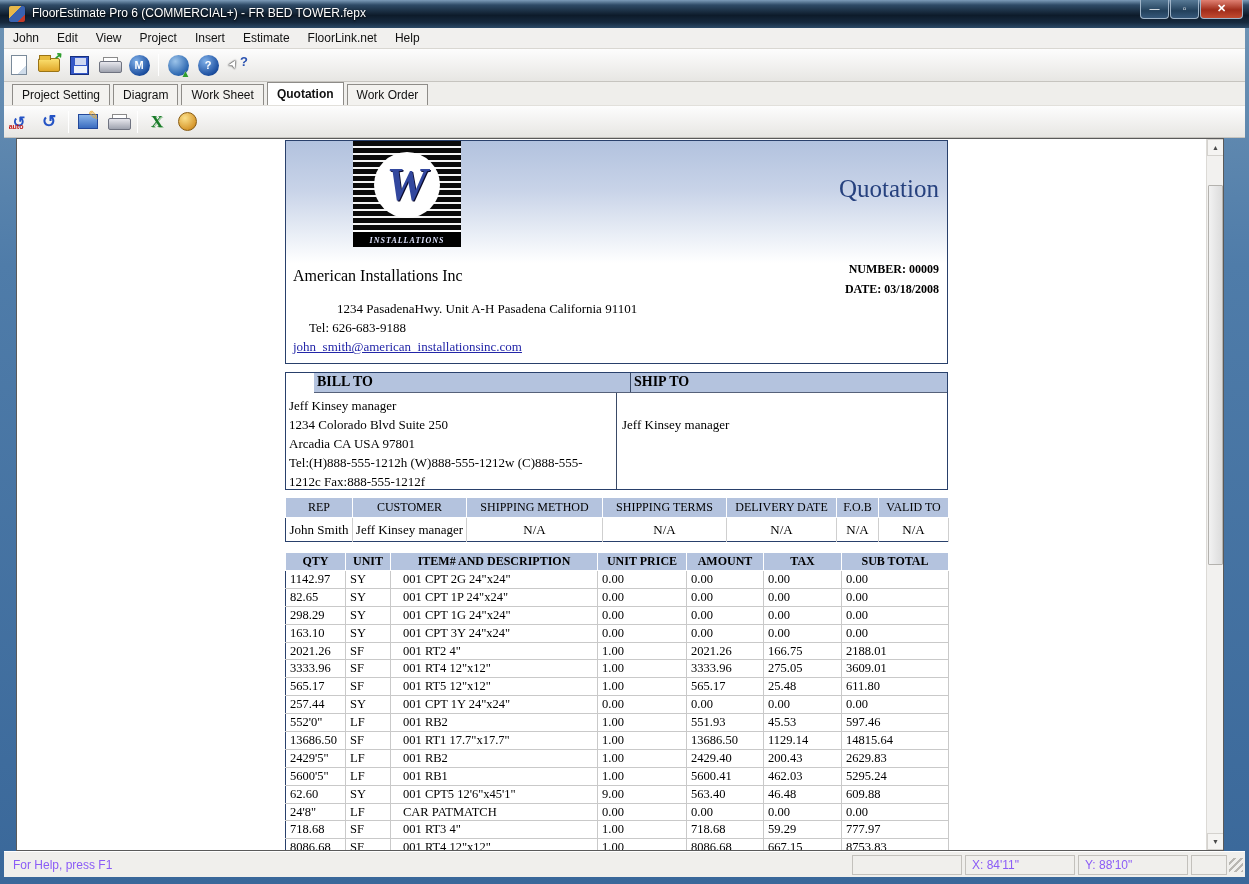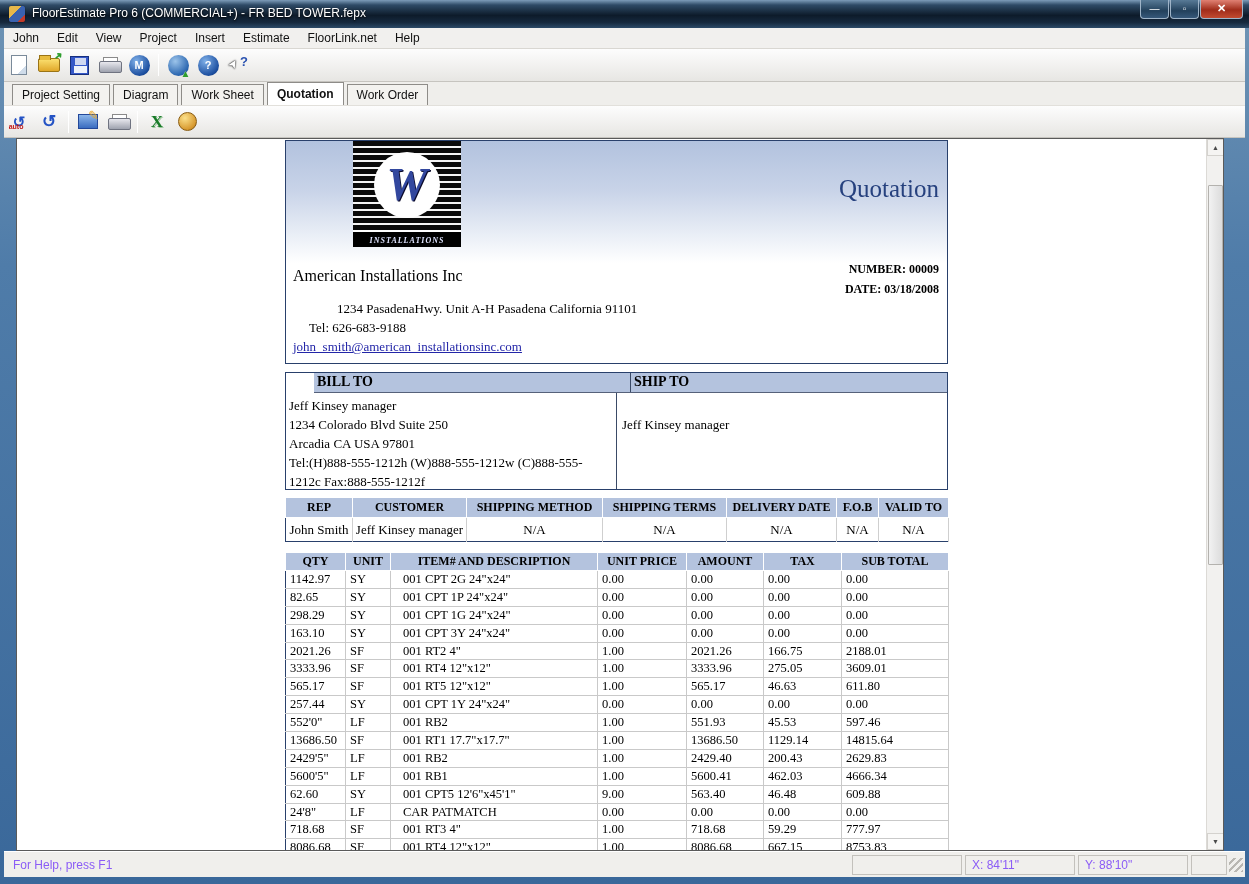--- a/index.html
+++ b/index.html
@@ -75,21 +75,21 @@
   .bs-head { display:flex; height:20px; background:#b4c3de; border-bottom:1px solid #56617a;margin-left:28px; }
   .bs-head > div { font-weight:bold; font-size:14px; padding:1px 0 0 3px; }
   .bs-col-l { width:332px; border-right:1px solid #3a4a66; }
   .bs-col-r { width:331px; }
   .bs-body { display:flex; height:96px; }
   .bs-body .bs-col-l { padding:3px 4px 0 3px; font-size:13px; line-height:19px; }
   .bs-body .bs-col-r { padding:24px 0 0 5px; font-size:13px; }
   
   table { border-collapse:collapse; table-layout:fixed; font-family:"Liberation Serif", serif; }
   .info-table { position:absolute; left:0; top:358px; width:663px; }
-  .info-table th { background:#b4c3de; font-size:12px; font-weight:bold; height:20px; border:1px solid #fff; text-align:center; }
+  .info-table th { background:#b4c3de; font-size:12px; font-weight:normal; height:20px; border:1px solid #fff; text-align:center; }
   .info-table td { font-size:13px; height:24px; text-align:center; border-right:1px solid #cfcfcf; }
   .info-table { border:1px solid #29406b; }
   .items-table { position:absolute; left:0; top:413px; width:663px; border:1px solid #29406b; }
   .items-table th { background:#b4c3de; font-size:12px; font-weight:bold; height:18px; border:1px solid #fff; text-align:center; }
   .items-table td { font-size:12.5px; height:17.9px; border-right:1px solid #c9c9c9; border-bottom:1px solid #c9c9c9; padding:0 0 0 4px; white-space:nowrap; overflow:hidden; }
   .items-table td:nth-child(3) { padding-left:12px; }
   
   .vscroll { position:absolute; right:0; top:0; width:17px; height:711px; background:#f2f1ef; border-left:1px solid #dcdad6; }
   .sbtn { position:absolute; left:0; width:17px; height:17px; background:#f5f4f2; border:1px solid #d4d2ce; color:#4a4a4a; font-size:7px; text-align:center; line-height:15px; }
   .sbtn.up { top:0; } .sbtn.down { bottom:0; }
@@ -340,21 +340,21 @@
               <td>3333.96</td>
               <td>275.05</td>
               <td>3609.01</td>
             </tr>
             <tr>
               <td>565.17</td>
               <td>SF</td>
               <td>001 RT5 12"x12"</td>
               <td>1.00</td>
               <td>565.17</td>
-              <td>46.63</td>
+              <td>25.48</td>
               <td>611.80</td>
             </tr>
             <tr>
               <td>257.44</td>
               <td>SY</td>
               <td>001 CPT 1Y 24"x24"</td>
               <td>0.00</td>
               <td>0.00</td>
               <td>0.00</td>
               <td>0.00</td>
@@ -386,21 +386,21 @@
               <td>200.43</td>
               <td>2629.83</td>
             </tr>
             <tr>
               <td>5600'5"</td>
               <td>LF</td>
               <td>001 RB1</td>
               <td>1.00</td>
               <td>5600.41</td>
               <td>462.03</td>
-              <td>4666.34</td>
+              <td>5295.24</td>
             </tr>
             <tr>
               <td>62.60</td>
               <td>SY</td>
               <td>001 CPT5 12'6"x45'1"</td>
               <td>9.00</td>
               <td>563.40</td>
               <td>46.48</td>
               <td>609.88</td>
             </tr>

